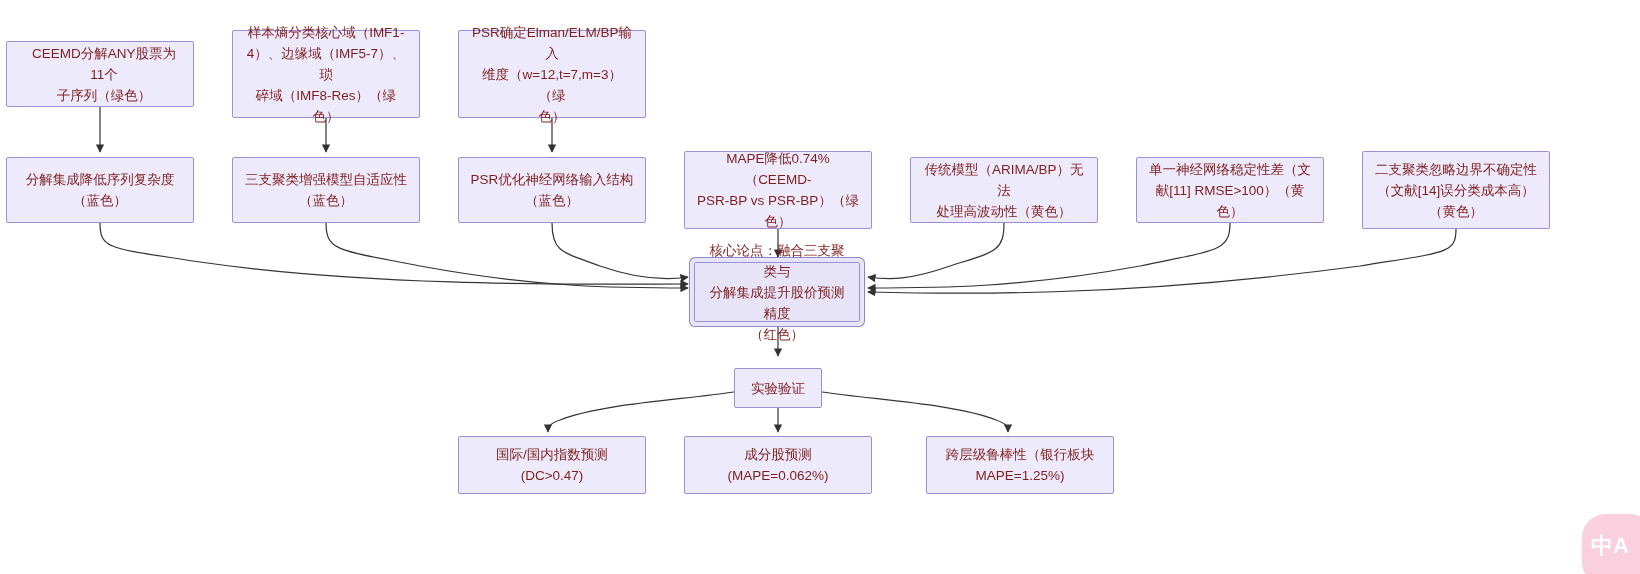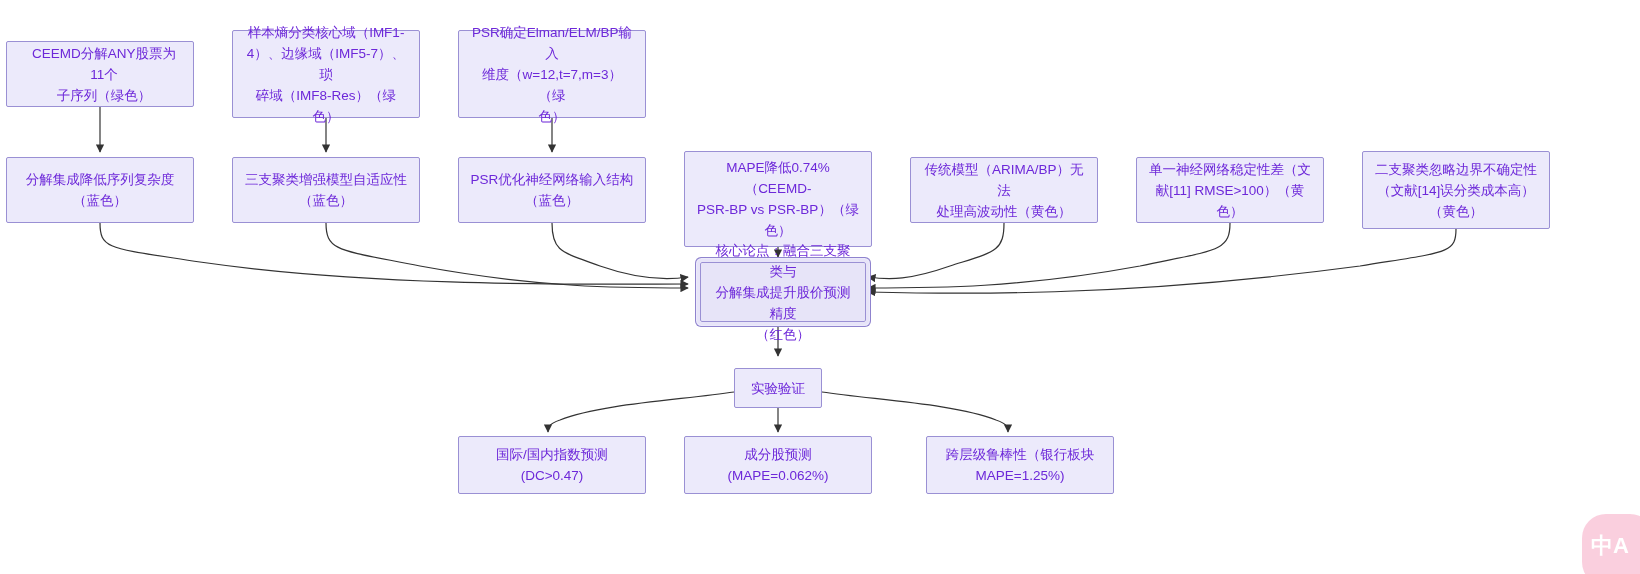--- a/index.html
+++ b/index.html
@@ -35,33 +35,32 @@
   .node {
     position: absolute;
     box-sizing: border-box;
     background: #ECEAFB;
     border: 1px solid #9A90D4;
     border-radius: 2px;
     display: flex;
     align-items: center;
     justify-content: center;
     text-align: center;
-    color: #6d28d9;
+    color: #7f1d1d;
     font-size: 13.5px;
     line-height: 21px;
     padding: 4px 10px;
     white-space: pre-line;
   }
 
   .node.core {
     background: #E7E4F8;
     border: 1px solid #9A90D4;
     outline: 3px solid #E7E4F8;
     box-shadow: 0 0 0 4px #ECEAFB, 0 0 0 5px #8F83CE;
-    margin-left: 6px;
   }
 
   .node-label {
     display: block;
     white-space: pre-line;
   }
 
   .watermark {
     position: absolute;
     right: -14px;
@@ -143,21 +142,21 @@
   <div class="node" style="left:232px; top:157px; width:188px; height:66px;">
     <span class="node-label">三支聚类增强模型自适应性
 （蓝色）</span>
   </div>
 
   <div class="node" style="left:458px; top:157px; width:188px; height:66px;">
     <span class="node-label">PSR优化神经网络输入结构
 （蓝色）</span>
   </div>
 
-  <div class="node" style="left:684px; top:151px; width:188px; height:96px;">
+  <div class="node" style="left:684px; top:151px; width:188px; height:78px;">
     <span class="node-label">MAPE降低0.74%（CEEMD-
 PSR-BP vs PSR-BP）（绿
 色）</span>
   </div>
 
   <div class="node" style="left:910px; top:157px; width:188px; height:66px;">
     <span class="node-label">传统模型（ARIMA/BP）无法
 处理高波动性（黄色）</span>
   </div>
 

